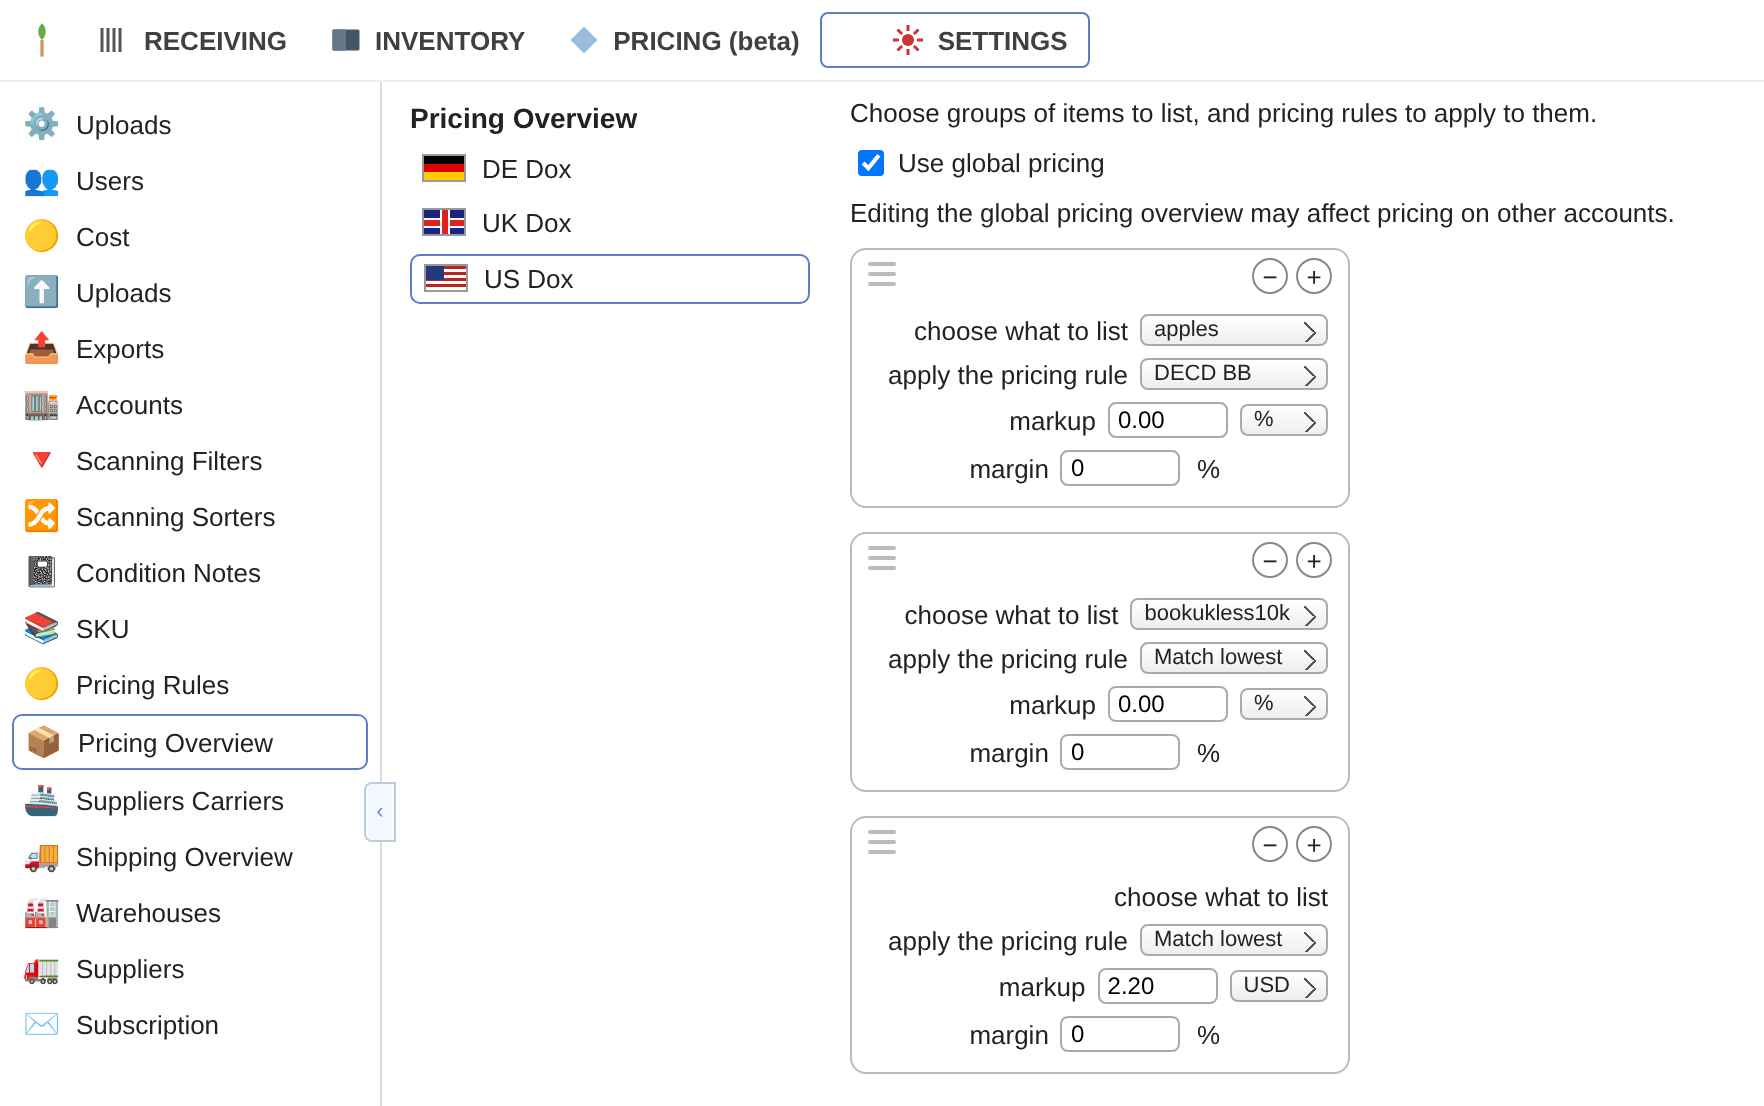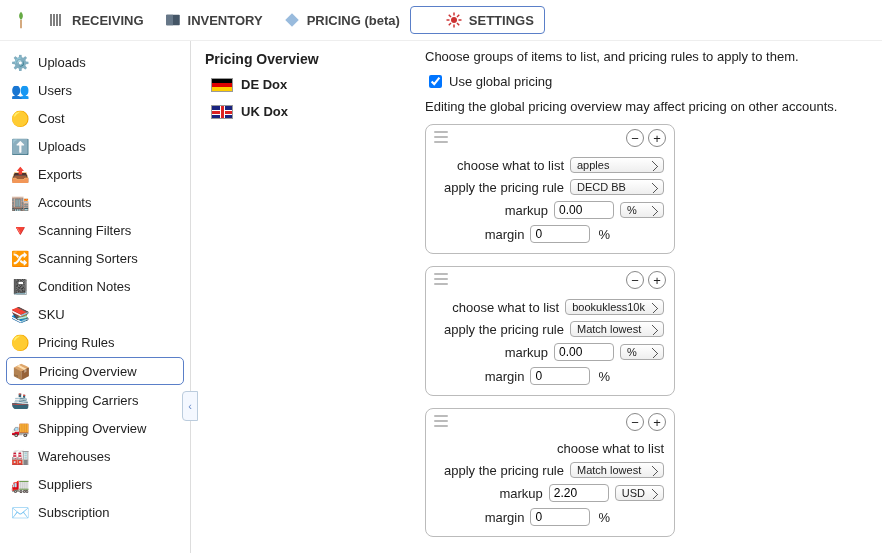--- a/index.html
+++ b/index.html
@@ -93,27 +93,25 @@
   .group-col {
     width: 200px;
   }
   .group-heading {
     font-weight: bold;
     font-size: 14px;
     margin: 4px 0 6px 0;
   }
   .group-item {
     display: flex;
-    align-items: center;
     gap: 8px;
     padding: 4px 6px;
     margin: 4px 0;
     border-radius: 5px;
     cursor: pointer;
-    font-weight: bold;
   }
   .group-item.selected {
     border: 1px solid #5a7fc8;
   }
   .flag {
     width: 22px; height: 14px;
     border: 1px solid #999;
     display:flex;flex-direction:column;
   }
   .flag.de .a{flex:1;background:#000;} .flag.de .b{flex:1;background:#d00;} .flag.de .c{flex:1;background:#fc0;}
@@ -292,21 +290,21 @@
         <div class="sidebar-item">
           <span class="sidebar-icon">🟡</span>
           <span>Pricing Rules</span>
         </div>
         <div class="sidebar-item selected">
           <span class="sidebar-icon">📦</span>
           <span>Pricing Overview</span>
         </div>
         <div class="sidebar-item">
           <span class="sidebar-icon">🚢</span>
-          <span>Shipping Carriers</span>
+          <span>Suppliers Carriers</span>
         </div>
         <div class="sidebar-item">
           <span class="sidebar-icon">🚚</span>
           <span>Shipping Overview</span>
         </div>
         <div class="sidebar-item">
           <span class="sidebar-icon">🏭</span>
           <span>Warehouses</span>
         </div>
         <div class="sidebar-item">
@@ -333,20 +331,24 @@
               <div class="a"></div>
               <div class="b"></div>
               <div class="c"></div>
             </span>
             <span>DE Dox</span>
           </div>
           <div class="group-item">
             <span class="flag uk"></span>
             <span>UK Dox</span>
           </div>
+          <div class="group-item selected">
+            <span class="flag us"></span>
+            <span>US Dox</span>
+          </div>
         </div>
     </div>
 
     <div class="right-col">
       <div class="desc">Choose groups of items to list, and pricing rules to apply to them.</div>
       <div class="global-row">
         <input type="checkbox" checked="" style="">
         <span>Use global pricing</span>
       </div>
       <div class="warn">Editing the global pricing overview may affect pricing on other accounts.</div>

